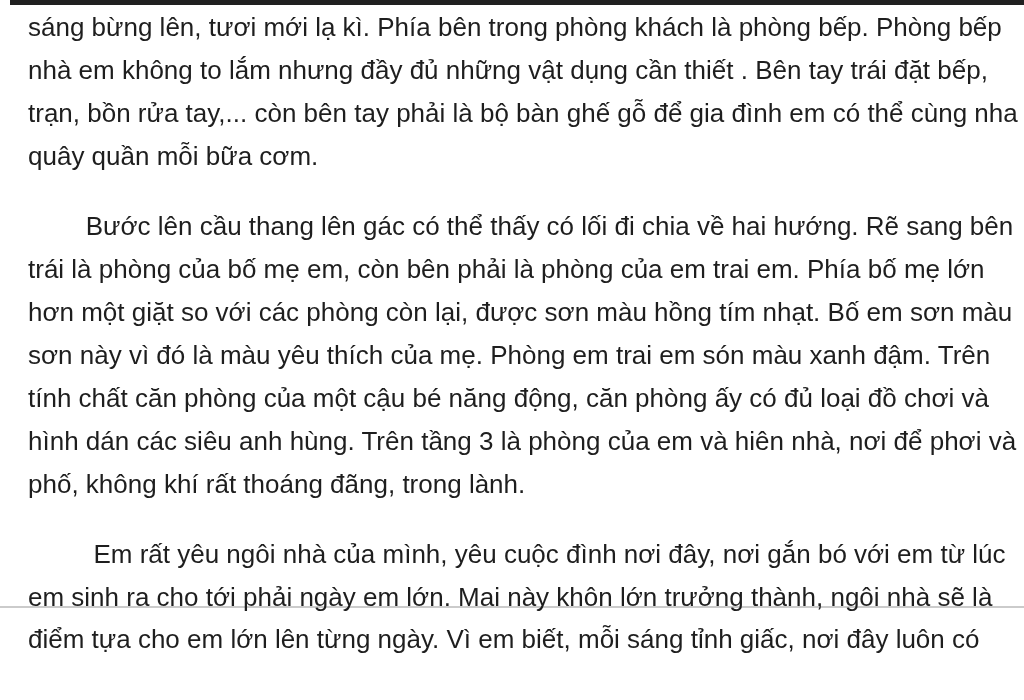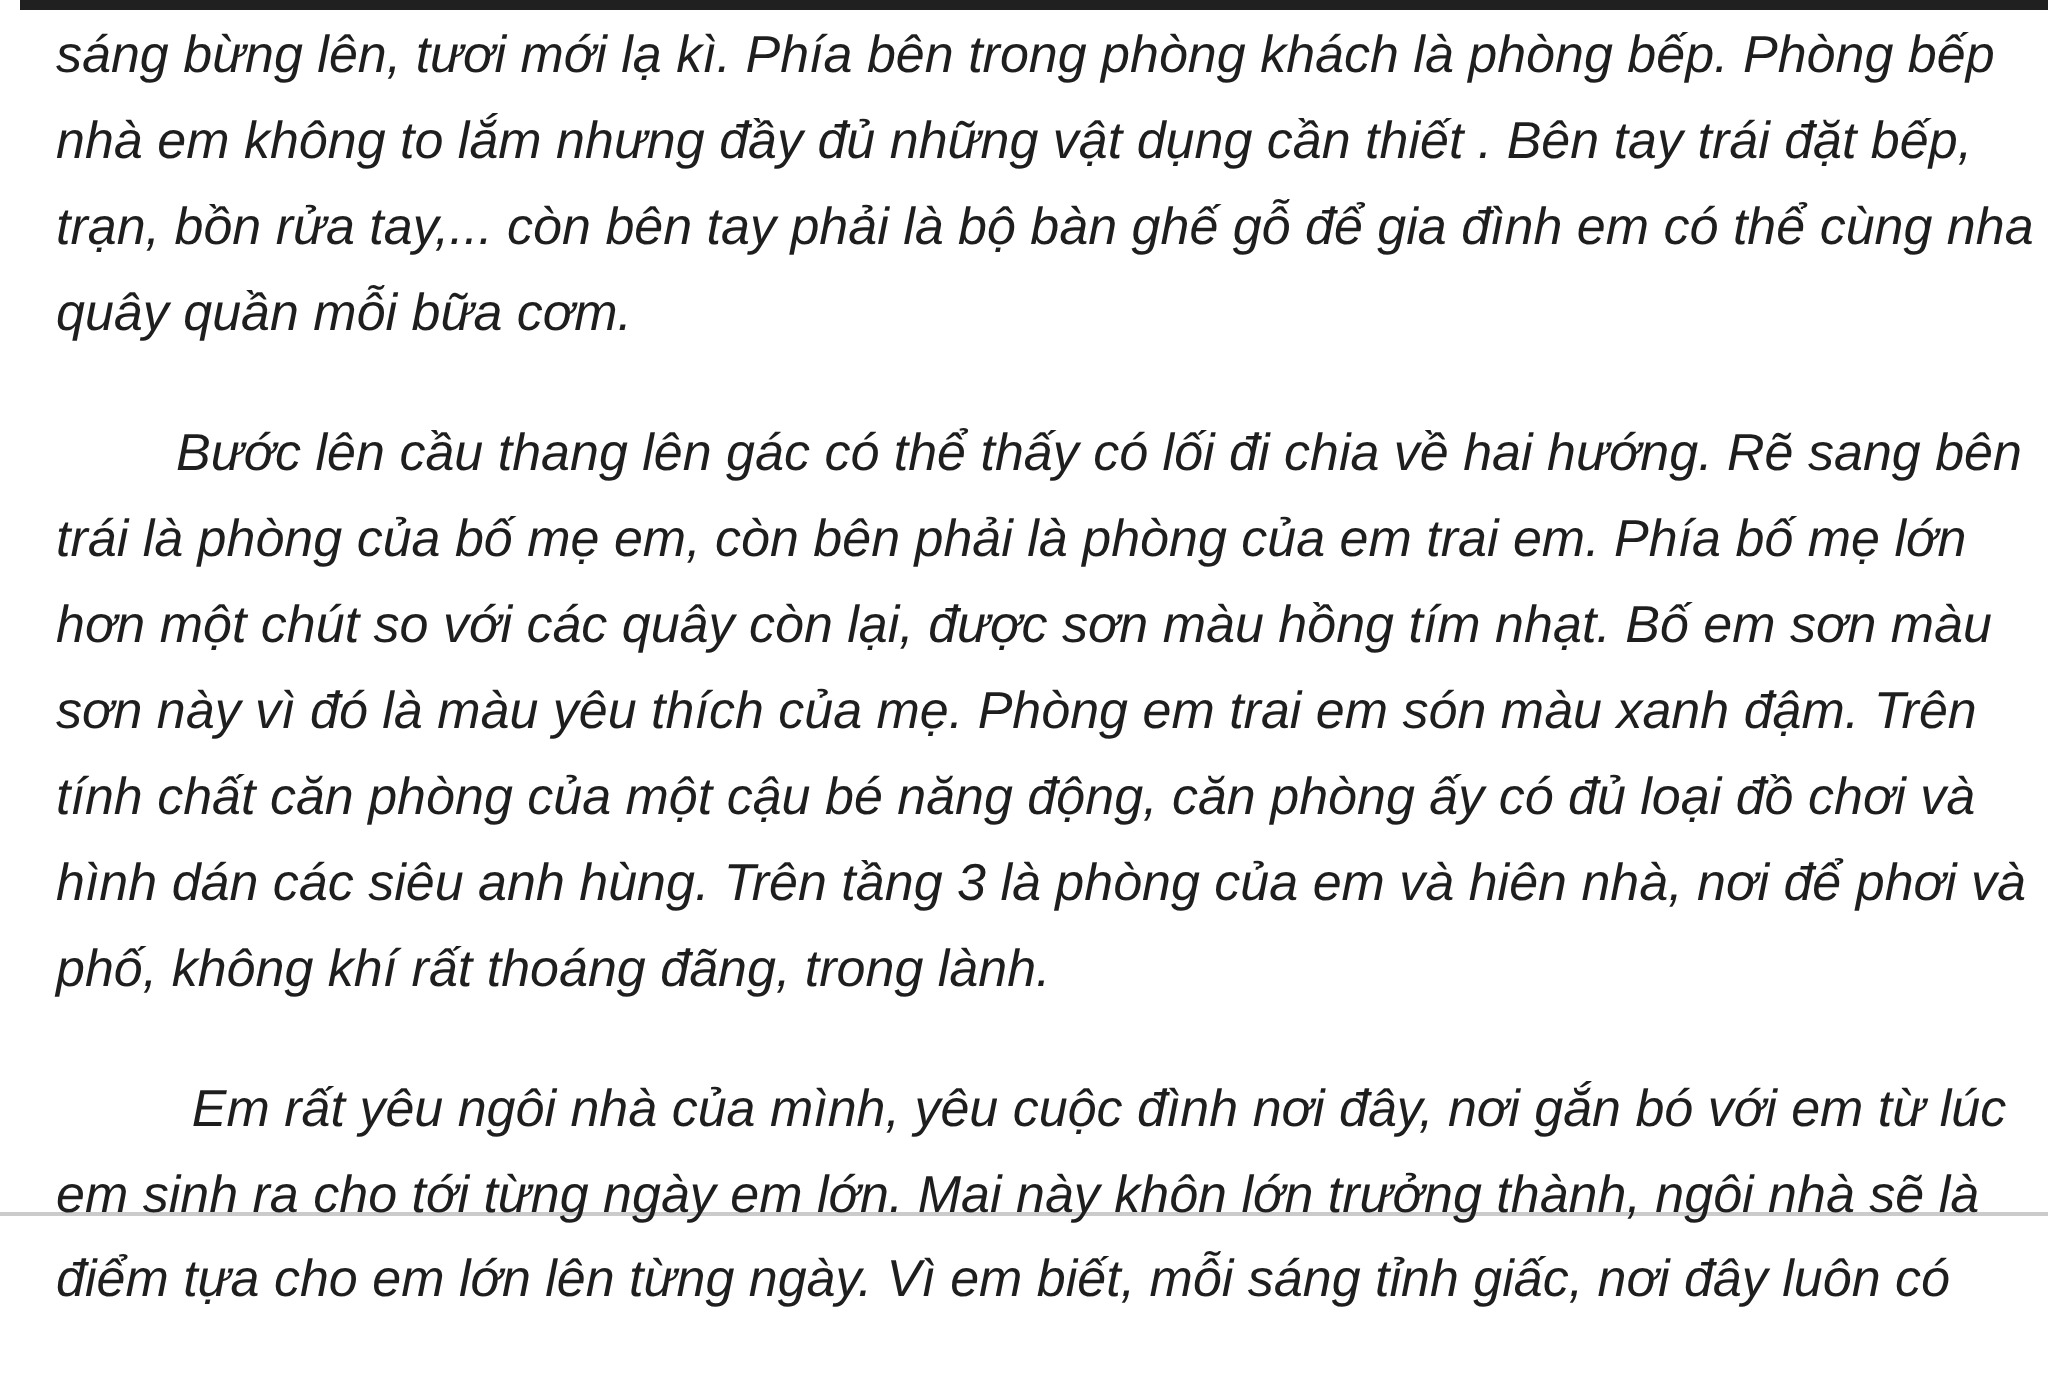--- a/index.html
+++ b/index.html
@@ -31,21 +31,20 @@
     color: #1e1e1e;
   }
   .block-paragraph {
     margin: 0;
   }
   .block-paragraph + .block-paragraph {
     margin-top: 27px;
   }
   .line {
     white-space: nowrap;
-    font-style: italic;
   }
   .block-paragraph.indent .line:first-child {
     padding-left: 47px;
     text-align: center;
   }
   .divider {
     border: none;
     border-top: 2px solid #cbcbcb;
     margin: -13px 0 10px -28px;
     width: 1052px;
@@ -63,27 +62,27 @@
 <div class="doc" id="doc">
     <div class="block-paragraph">
       <div class="line">sáng bừng lên, tươi mới lạ kì. Phía bên trong phòng khách là phòng bếp. Phòng bếp</div>
       <div class="line">nhà em không to lắm nhưng đầy đủ những vật dụng cần thiết . Bên tay trái đặt bếp,</div>
       <div class="line">trạn, bồn rửa tay,... còn bên tay phải là bộ bàn ghế gỗ để gia đình em có thể cùng nha</div>
       <div class="line">quây quần mỗi bữa cơm.</div>
     </div>
     <div class="block-paragraph indent">
       <div class="line">Bước lên cầu thang lên gác có thể thấy có lối đi chia về hai hướng. Rẽ sang bên</div>
       <div class="line">trái là phòng của bố mẹ em, còn bên phải là phòng của em trai em. Phía bố mẹ lớn</div>
-      <div class="line">hơn một chút so với các quây còn lại, được sơn màu hồng tím nhạt. Bố em sơn màu</div>
+      <div class="line">hơn một giặt so với các phòng còn lại, được sơn màu hồng tím nhạt. Bố em sơn màu</div>
       <div class="line">sơn này vì đó là màu yêu thích của mẹ. Phòng em trai em són màu xanh đậm. Trên</div>
       <div class="line">tính chất căn phòng của một cậu bé năng động, căn phòng ấy có đủ loại đồ chơi và</div>
       <div class="line">hình dán các siêu anh hùng. Trên tầng 3 là phòng của em và hiên nhà, nơi để phơi và</div>
       <div class="line">phố, không khí rất thoáng đãng, trong lành.</div>
     </div>
     <div class="block-paragraph indent">
       <div class="line">Em rất yêu ngôi nhà của mình, yêu cuộc đình nơi đây, nơi gắn bó với em từ lúc</div>
-      <div class="line">em sinh ra cho tới từng ngày em lớn. Mai này khôn lớn trưởng thành, ngôi nhà sẽ là</div>
+      <div class="line">em sinh ra cho tới phải ngày em lớn. Mai này khôn lớn trưởng thành, ngôi nhà sẽ là</div>
     </div>
     <hr class="divider">
     <div class="block-paragraph">
       <div class="line">điểm tựa cho em lớn lên từng ngày. Vì em biết, mỗi sáng tỉnh giấc, nơi đây luôn có</div>
     </div>
   </div>
 
 </body></html>

